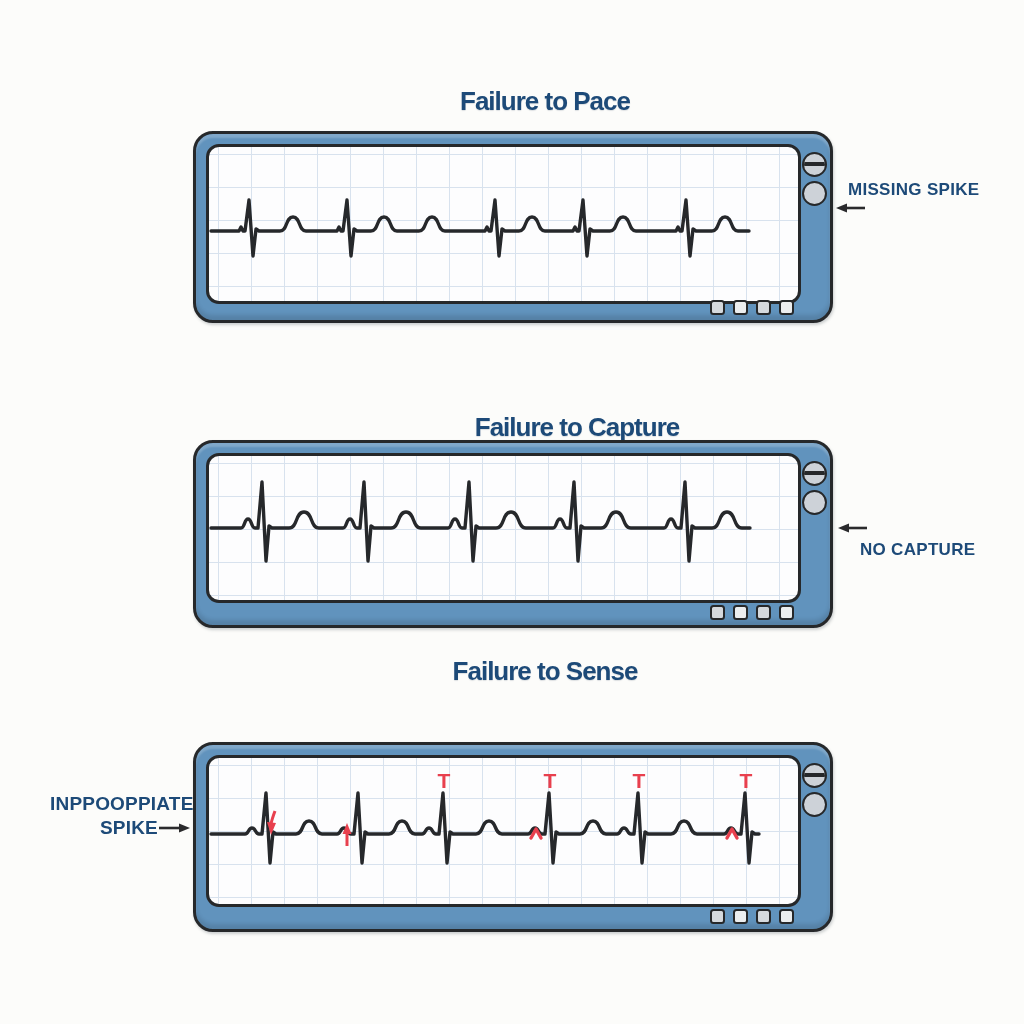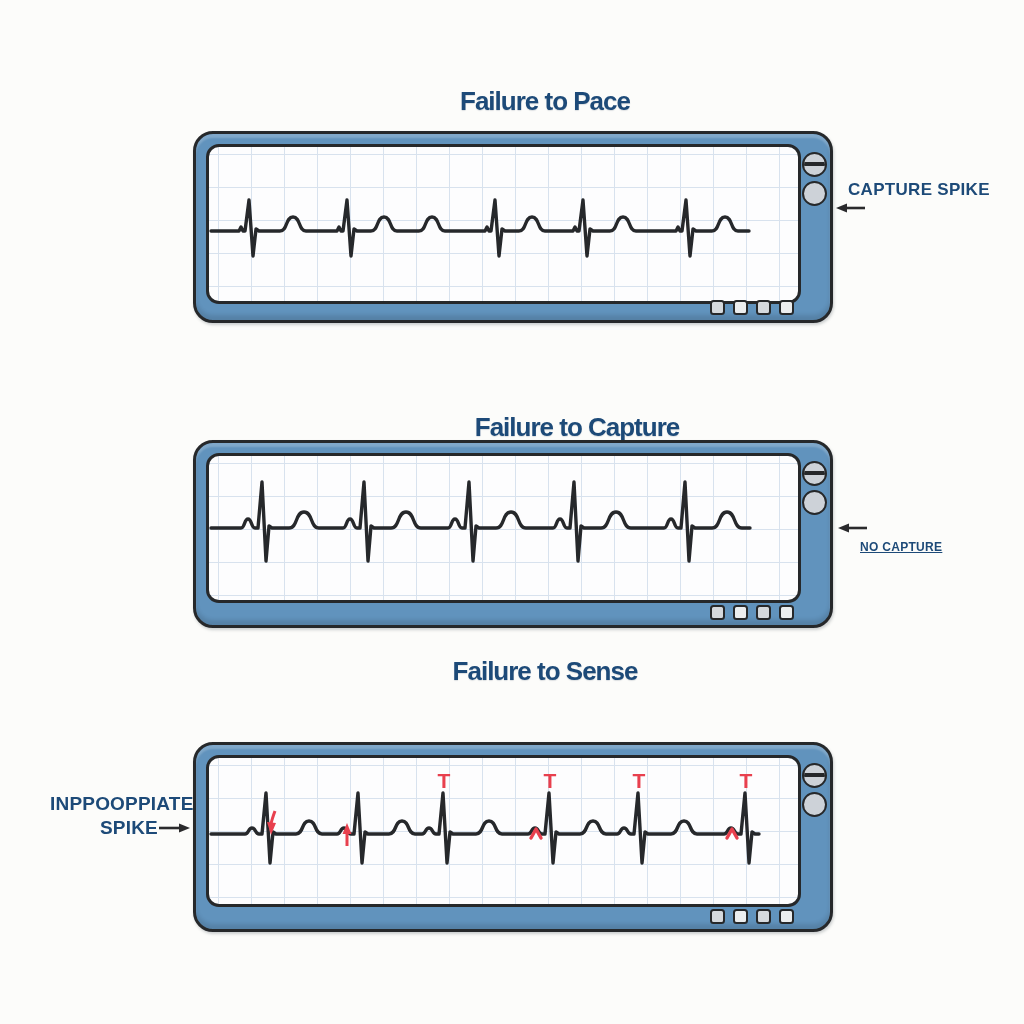--- a/index.html
+++ b/index.html
@@ -50,21 +50,21 @@
   .btn-row{position:absolute;left:514px;bottom:5px;display:flex;gap:8px;}
   .mbtn{width:15px;height:15px;box-sizing:border-box;border:2.5px solid #26282a;border-radius:3.5px;background:#eceeef;}
   .mbtn.dim{background:#d5d9dd;}
 
   .annotation{position:absolute;color:#1d4a78;font-weight:700;}
   #annotation-1{left:836px;top:178px;width:170px;}
   #annotation-1 .ann-text{position:absolute;left:12px;top:2px;font-size:17px;letter-spacing:.3px;white-space:nowrap;}
   #annotation-1 .ann-arrow{position:absolute;left:0px;top:24px;}
   #annotation-2{left:836px;top:518px;width:170px;}
   #annotation-2 .ann-arrow{position:absolute;left:2px;top:4px;}
-  #annotation-2 .ann-text{position:absolute;left:24px;top:22px;font-size:12px;letter-spacing:.3px;white-space:nowrap;text-decoration:underline;}
+  #annotation-2 .ann-text{position:absolute;left:24px;top:22px;font-size:17px;letter-spacing:.3px;white-space:nowrap;}
   #annotation-3{left:50px;top:792px;width:140px;text-align:right;font-size:19px;letter-spacing:.2px;line-height:1.25;}
   #annotation-3 .ann-line2{display:flex;justify-content:flex-end;align-items:center;gap:0;}
 </style>
 </head>
 <body>
 
 <div class="title" id="title-1">Failure to Pace</div>
 <div class="monitor" id="monitor-1">
   <div class="screen">
     <svg viewBox="0 0 589 154" preserveAspectRatio="none">
@@ -76,21 +76,21 @@
     <div class="knob"></div>
   </div>
   <div class="btn-row">
       <div class="mbtn dim"></div>
       <div class="mbtn"></div>
       <div class="mbtn dim"></div>
       <div class="mbtn"></div>
     </div>
 </div>
 <div class="annotation" id="annotation-1">
-  <span class="ann-text">CAPTURE SPIKE</span>
+  <span class="ann-text">MISSING SPIKE</span>
   <svg class="ann-arrow" width="30" height="12" viewBox="0 0 30 12">
     <line x1="29" y1="6" x2="8" y2="6" stroke="#2a2a2c" stroke-width="2.6"></line>
     <polygon points="0,6 11,1.5 11,10.5" fill="#2a2a2c"></polygon>
   </svg>
 </div>
 
 <div class="title" id="title-2">Failure to Capture</div>
 <div class="monitor" id="monitor-2">
   <div class="screen">
     <svg viewBox="0 0 589 144" preserveAspectRatio="none">

